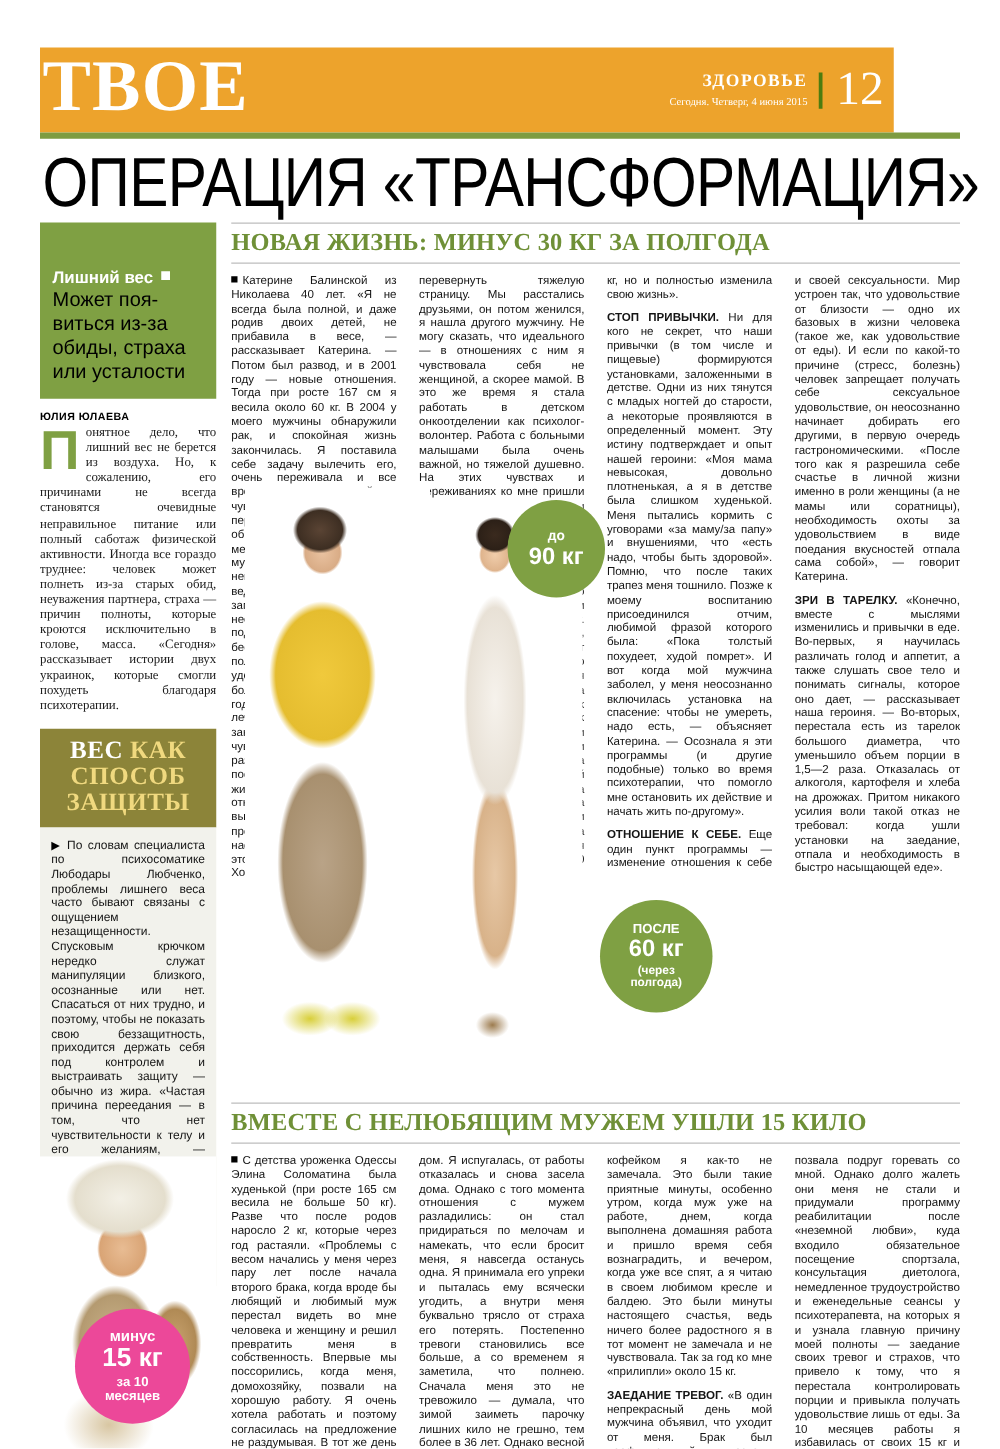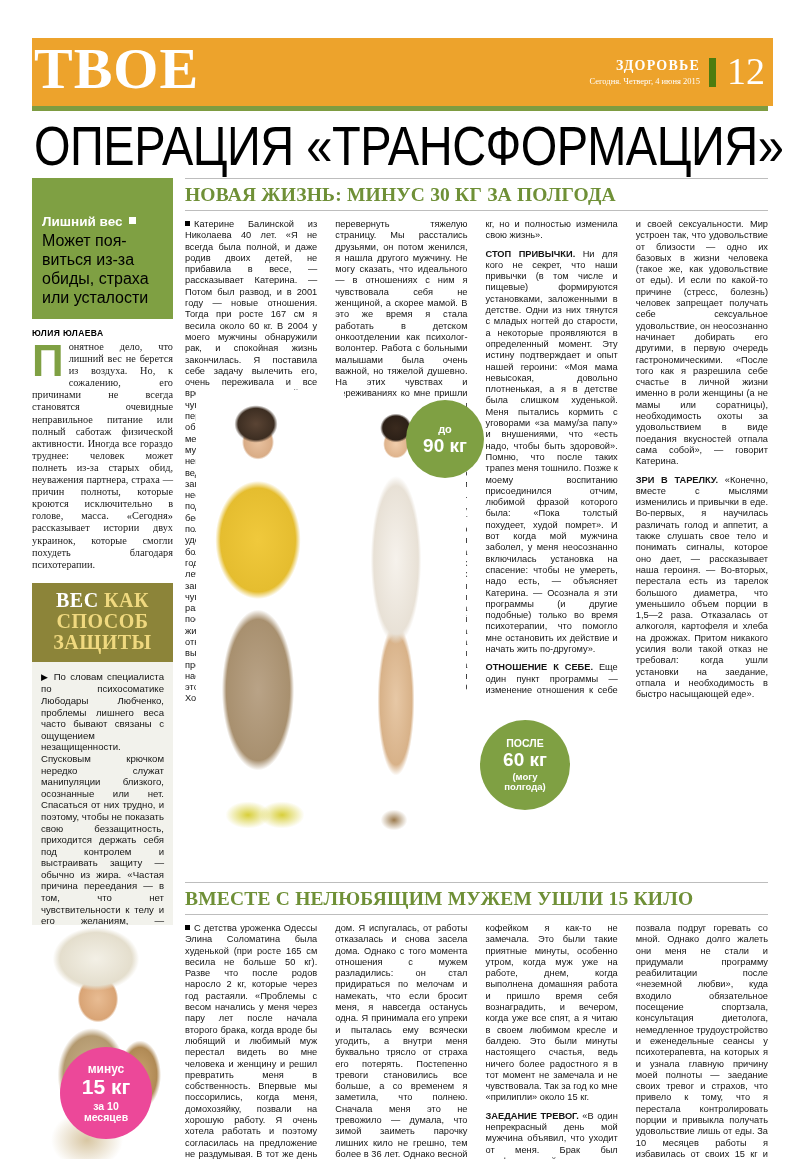--- a/index.html
+++ b/index.html
@@ -14,21 +14,21 @@
     height: 1159px;
     background: #ffffff;
     overflow: hidden;
   }
 
   
   .masthead {
     position: absolute;
     left: 32px;
     top: 38px;
-    width: 741px;
+    width: 683px;
     height: 68px;
     background: #eda32c;
   }
   .masthead-logo {
     position: absolute;
     left: 2px;
     top: -4px;
     font-family: "Liberation Serif", serif;
     font-weight: bold;
     font-size: 58px;
@@ -40,21 +40,21 @@
     position: absolute;
     right: 8px;
     top: 0;
     height: 68px;
     display: flex;
     align-items: center;
   }
   .masthead-section {
     text-align: right;
     padding-right: 9px;
-    border-right: 7px solid #4d7c0f;
+    border-right: 3px solid #4d7c0f;
   }
   .masthead-section-title {
     font-family: "Liberation Serif", serif;
     font-weight: bold;
     font-size: 14px;
     letter-spacing: 1.2px;
     color: #ffffff;
     line-height: 15px;
   }
   .masthead-date {
@@ -394,21 +394,21 @@
     <div class="woman-after"></div>
 
     <div class="badge-before">
       <div class="l1">до</div>
       <div class="l2">90 кг</div>
     </div>
 
     <div class="badge-after">
       <div class="l1">ПОСЛЕ</div>
       <div class="l2">60 кг</div>
-      <div class="l3">(могу</div>
+      <div class="l3">(через</div>
       <div class="l4">полгода)</div>
     </div>
   </div>
 
   <div class="art2">
     <div class="sec-rule"></div>
     <div class="sec-title">ВМЕСТЕ С НЕЛЮБЯЩИМ МУЖЕМ УШЛИ 15 КИЛО</div>
     <div class="sec-rule2"></div>
 
     <div class="cols4b">

